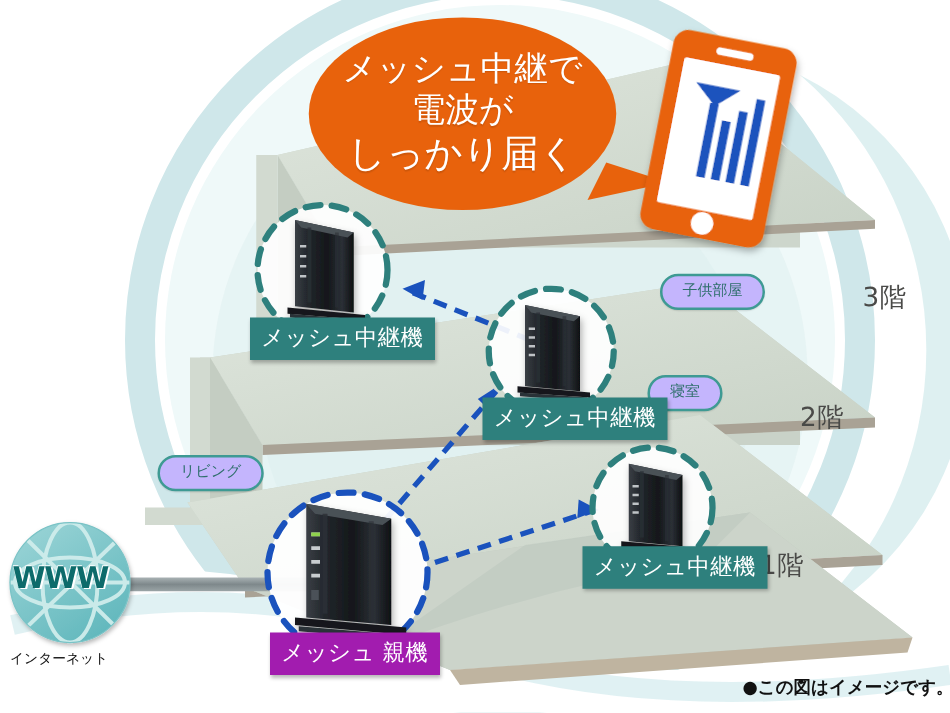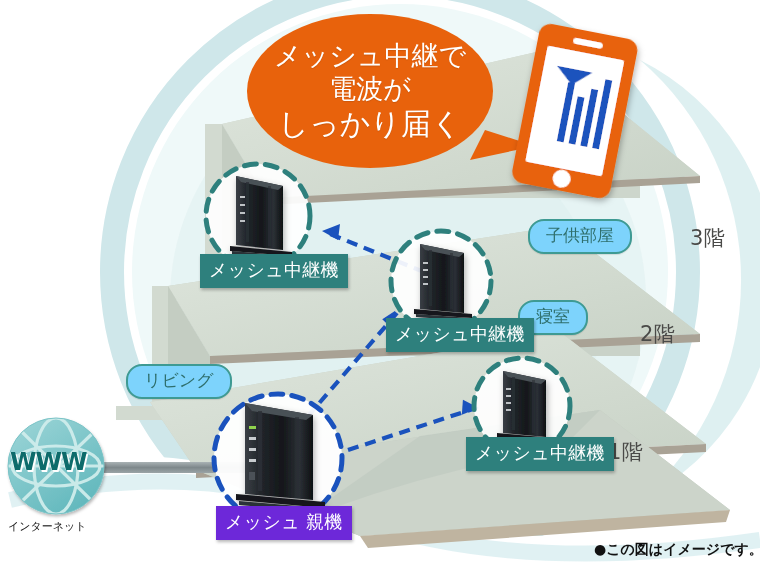--- a/index.html
+++ b/index.html
@@ -15,34 +15,34 @@
 
   
   .lbl{position:absolute;white-space:nowrap;}
 
   .floor-label{
     color:#4a4a48;font-size:21px;letter-spacing:.5px;margin-top:44px;
   }
 
   .room-pill{
     border:2px solid #3e9a93;border-radius:16px;
-    background:#7dd3fc;
-    color:#2f6f6c;font-size:17px;
+    background:#c4b5fd;
+    color:#2f6f6c;font-size:12px;
     padding:3px 16px 5px 16px;
     box-shadow:0 1px 1px rgba(0,0,0,.10);
   }
 
   .dev-tag{
     color:#ffffff;font-size:18px;
     padding:4px 9px 6px 9px;
     box-shadow:1px 2px 3px rgba(0,0,0,.28);
     letter-spacing:.3px;
   }
   .dev-tag.repeater{background:#2e807d;text-align:center;}
-  .dev-tag.parent{background:#6d28d9;}
+  .dev-tag.parent{background:#a21caf;}
 
   .www-text{
     color:#0d6b6b;font-size:24px;font-weight:bold;letter-spacing:-1px;
     text-shadow:1.5px 1.5px 0 #ffffff, -0.5px -0.5px 0 #ffffff;
   }
   .inet-text{color:#141414;font-size:11px;}
 
   .note{color:#111111;font-size:14px;font-weight:bold;}
 
   .bubble-text{

